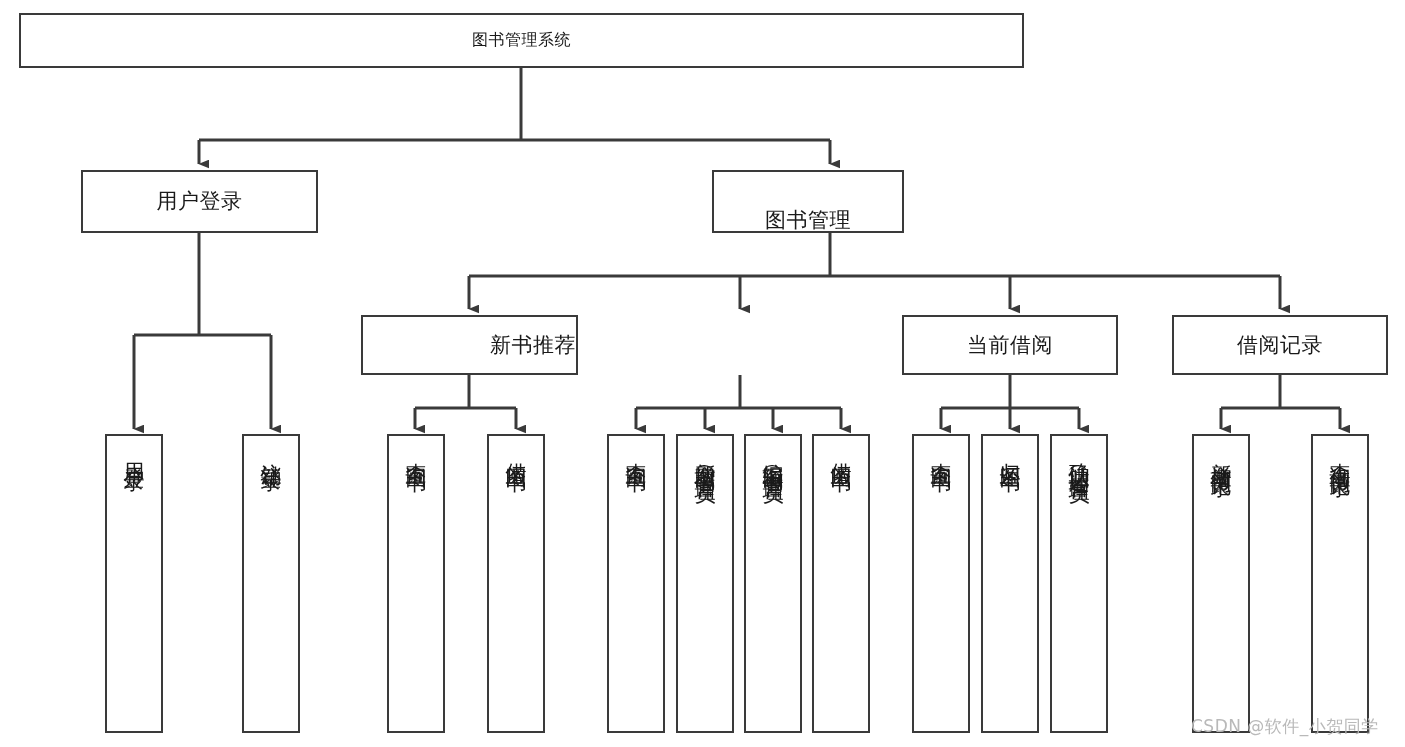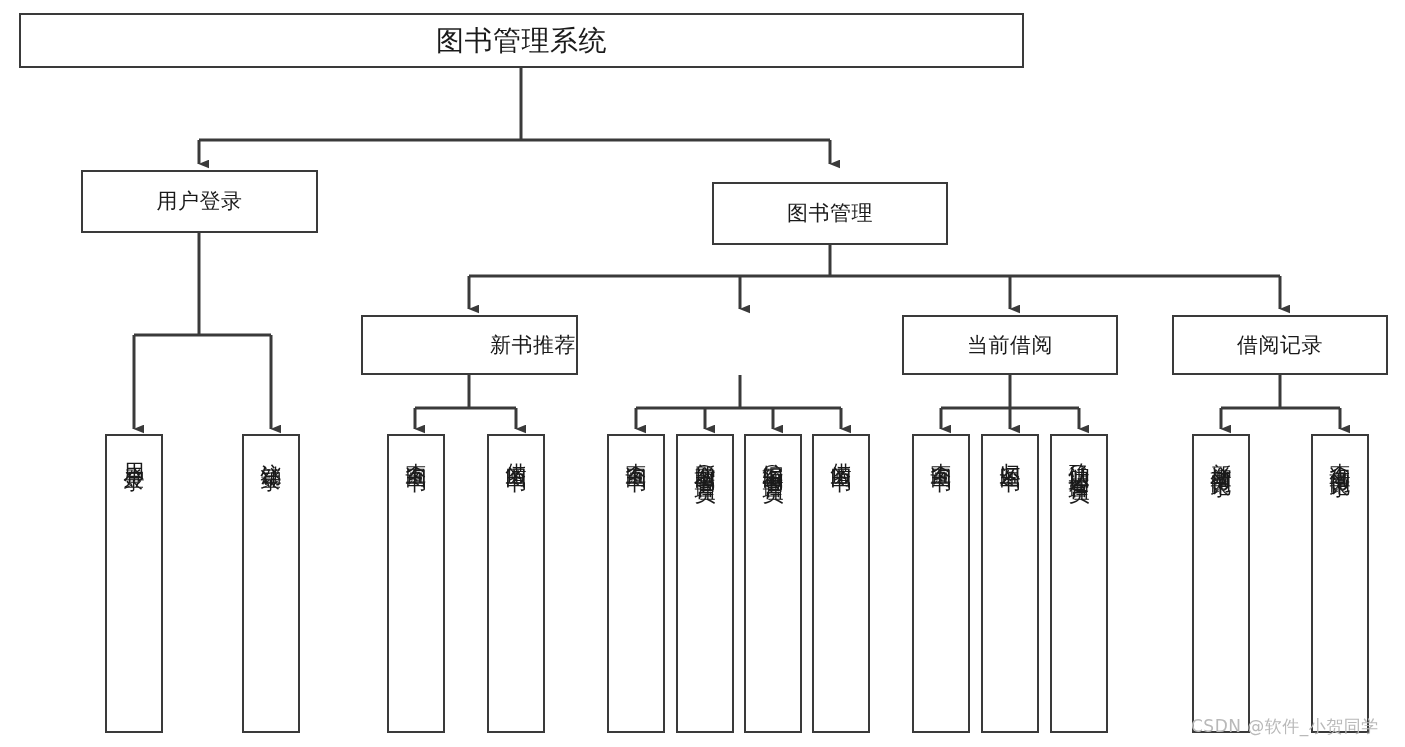--- a/index.html
+++ b/index.html
@@ -33,21 +33,21 @@
     padding-top:10px;
   }
   .node.vert .lbl{
     writing-mode:vertical-rl;
     text-orientation:upright;
     font-size:21px;
     line-height:1.34;
     letter-spacing:3px;
     white-space:nowrap;
   }
-  .node.root .lbl{font-size:28px;}
+  .node.root .lbl{font-size:16px;}
   .watermark{
     position:absolute;
     color:#b9b9b9;
     font-size:17px;
     letter-spacing:0.5px;
     white-space:pre;
     pointer-events:none;
   }
 </style>
 </head>
@@ -106,21 +106,21 @@
     </g>
   </svg>
 
   <div class="node root" style="left:19px;top:13px;width:1005px;height:55px;">
     <span class="lbl">图书管理系统</span>
   </div>
 
   <div class="node" style="left:81px;top:170px;width:237px;height:63px;">
     <span class="lbl">用户登录</span>
   </div>
-  <div class="node" style="left:712px;top:182px;width:236px;height:63px;">
+  <div class="node" style="left:712px;top:170px;width:192px;height:63px;align-items:flex-end;">
     <span class="lbl">图书管理</span>
   </div>
 
   <div class="node" style="left:361px;top:315px;width:217px;height:60px;justify-content:flex-end;">
     <span class="lbl">新书推荐</span>
   </div>
   <div class="node" style="left:902px;top:315px;width:216px;height:60px;text-align:center;">
     <span class="lbl">当前借阅</span>
   </div>
   <div class="node" style="left:1172px;top:315px;width:216px;height:60px;">

